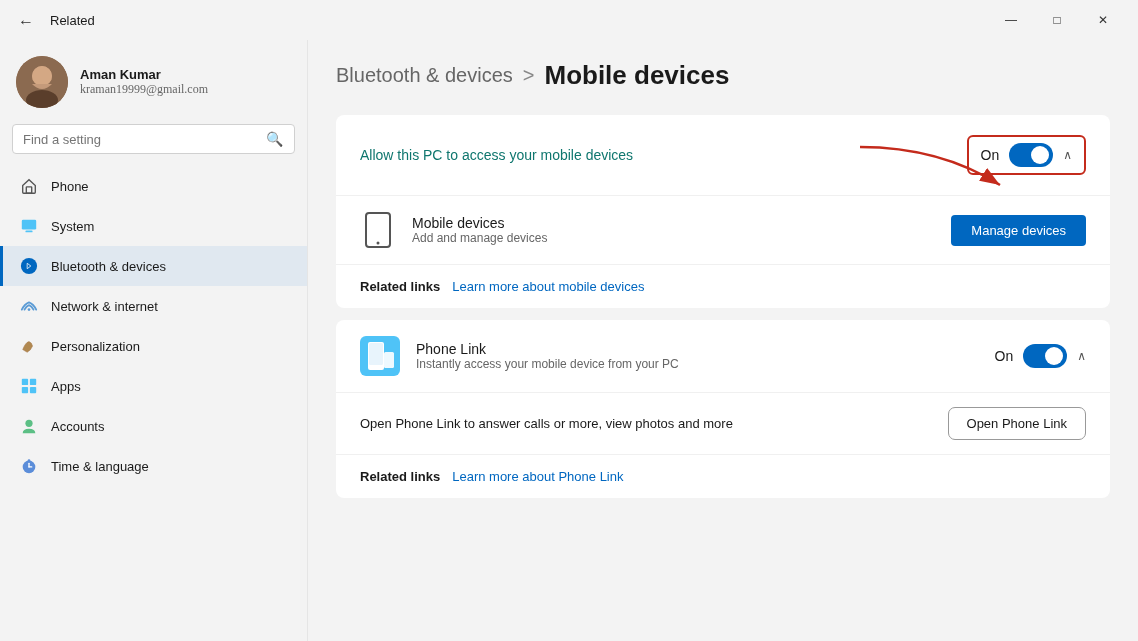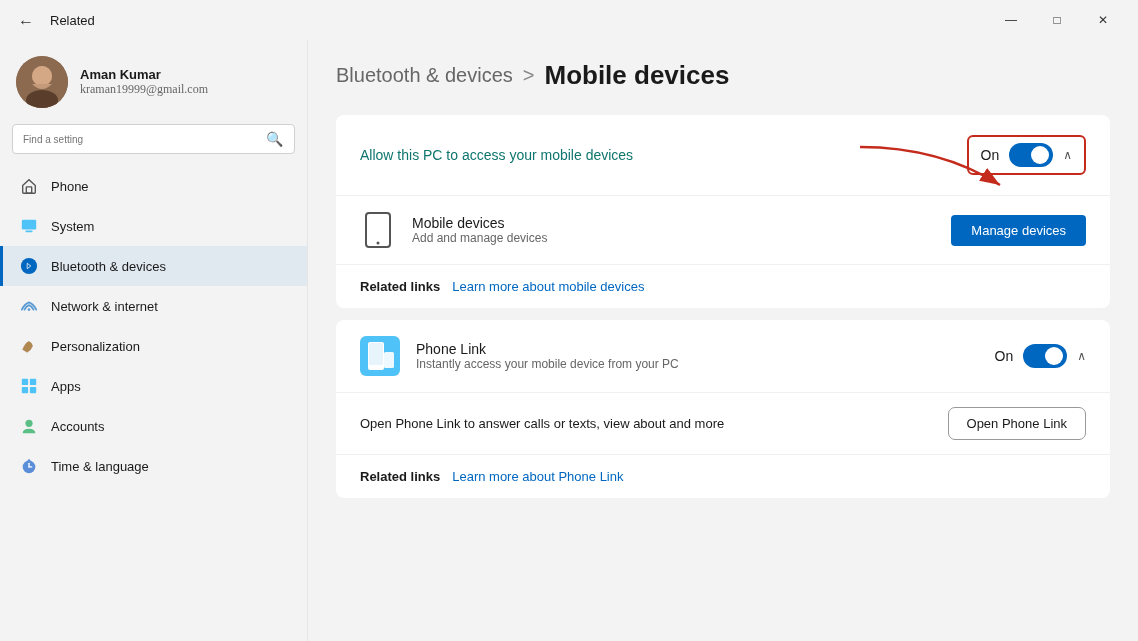--- a/index.html
+++ b/index.html
@@ -112,21 +112,21 @@
       align-items: center;
       background: white;
       border: 1px solid #d0d0d0;
       border-radius: 4px;
       padding: 6px 10px;
       gap: 8px;
     }
     .search-bar input {
       border: none;
       outline: none;
-      font-size: 10px;
+      font-size: 13px;
       color: #333;
       flex: 1;
       background: transparent;
     }
     .search-icon { color: #666; font-size: 14px; }
 
     
     .nav-section { flex: 1; }
     .nav-item {
       display: flex;
@@ -513,21 +513,21 @@
         <div class="phone-link-toggle-area">
           <span class="toggle-label">On</span>
           <div class="toggle-switch">
             <div class="toggle-knob"></div>
           </div>
           <button class="expand-btn">∧</button>
         </div>
       </div>
 
       <div class="open-row">
-        <span class="open-desc">Open Phone Link to answer calls or texts, view about and more</span>
+        <span class="open-desc">Open Phone Link to answer calls or more, view photos and more</span>
         <button class="open-btn">Open Phone Link</button>
       </div>
 
       <div class="related-row">
         <span class="related-label">Related links</span>
         <a class="related-link" href="#">Learn more about Phone Link</a>
       </div>
     </div>
 
   </div>

